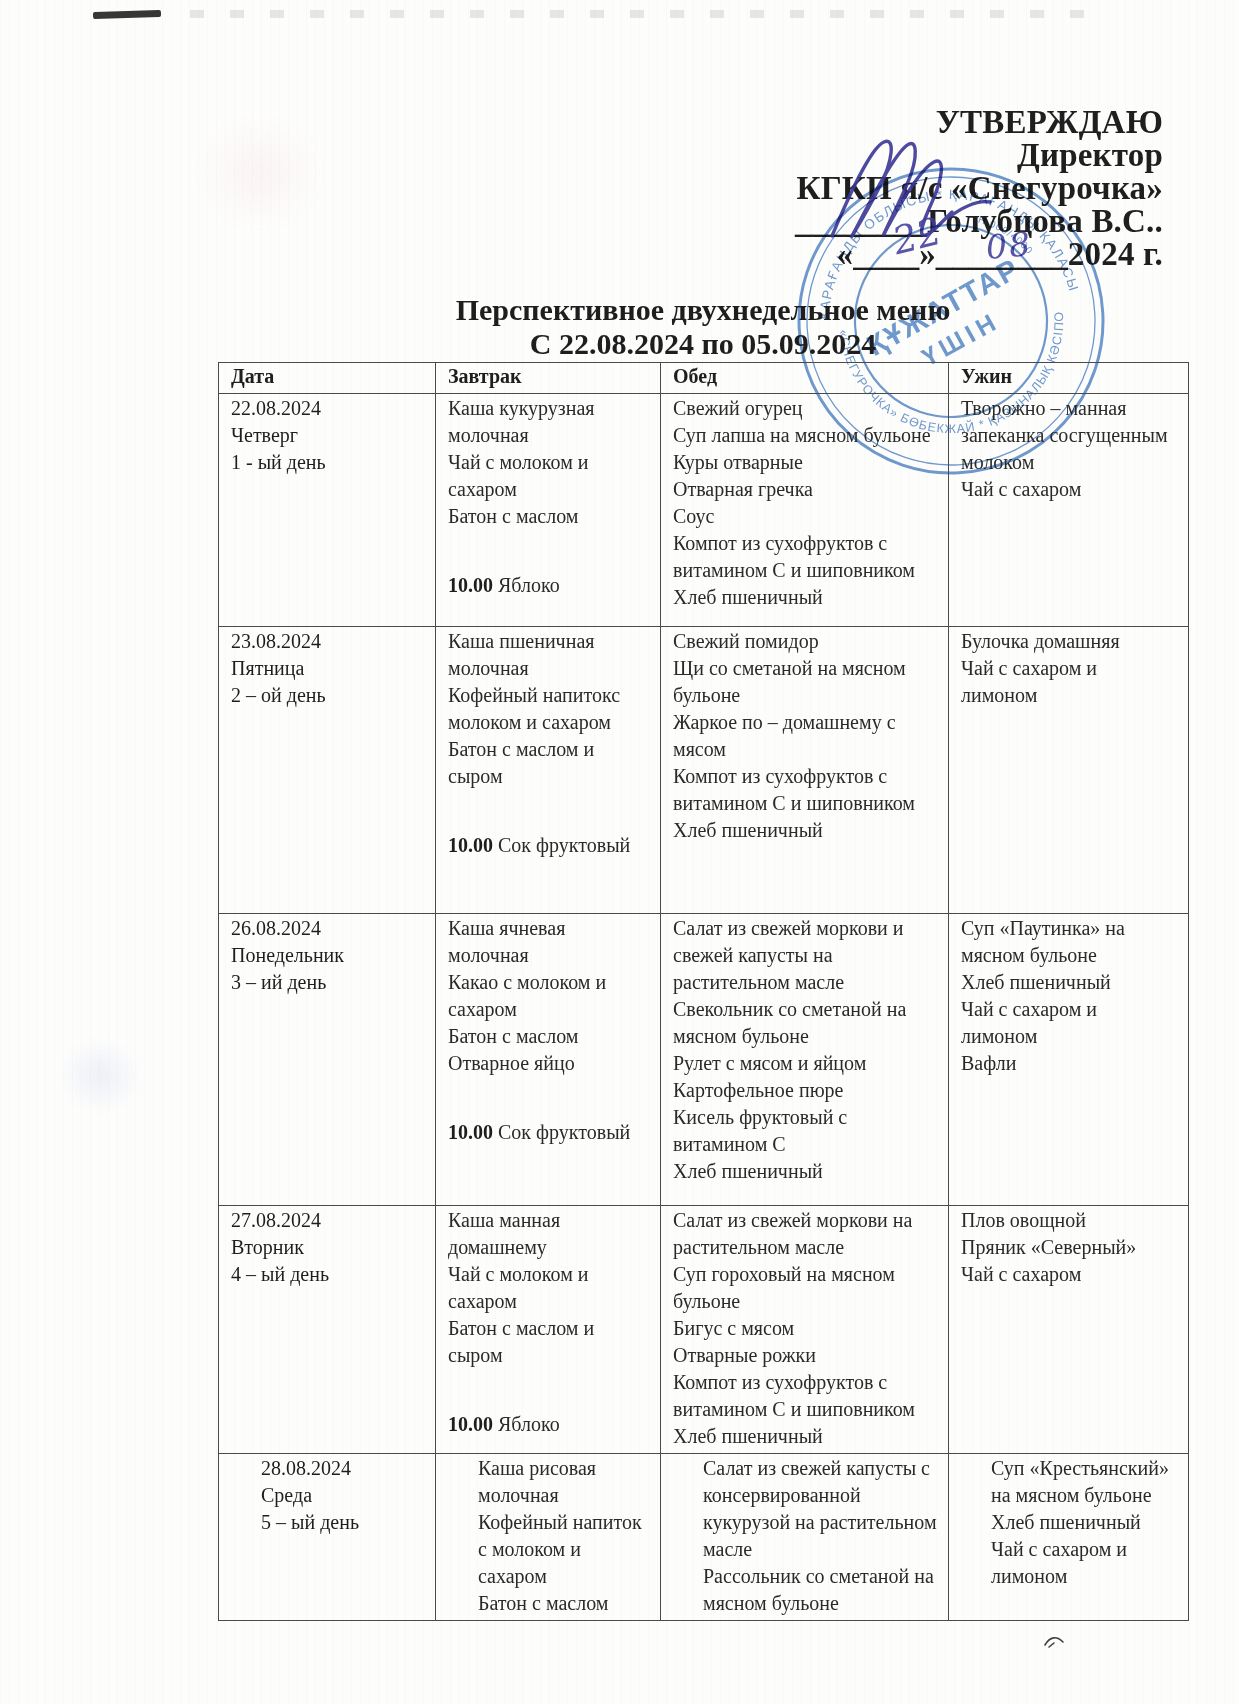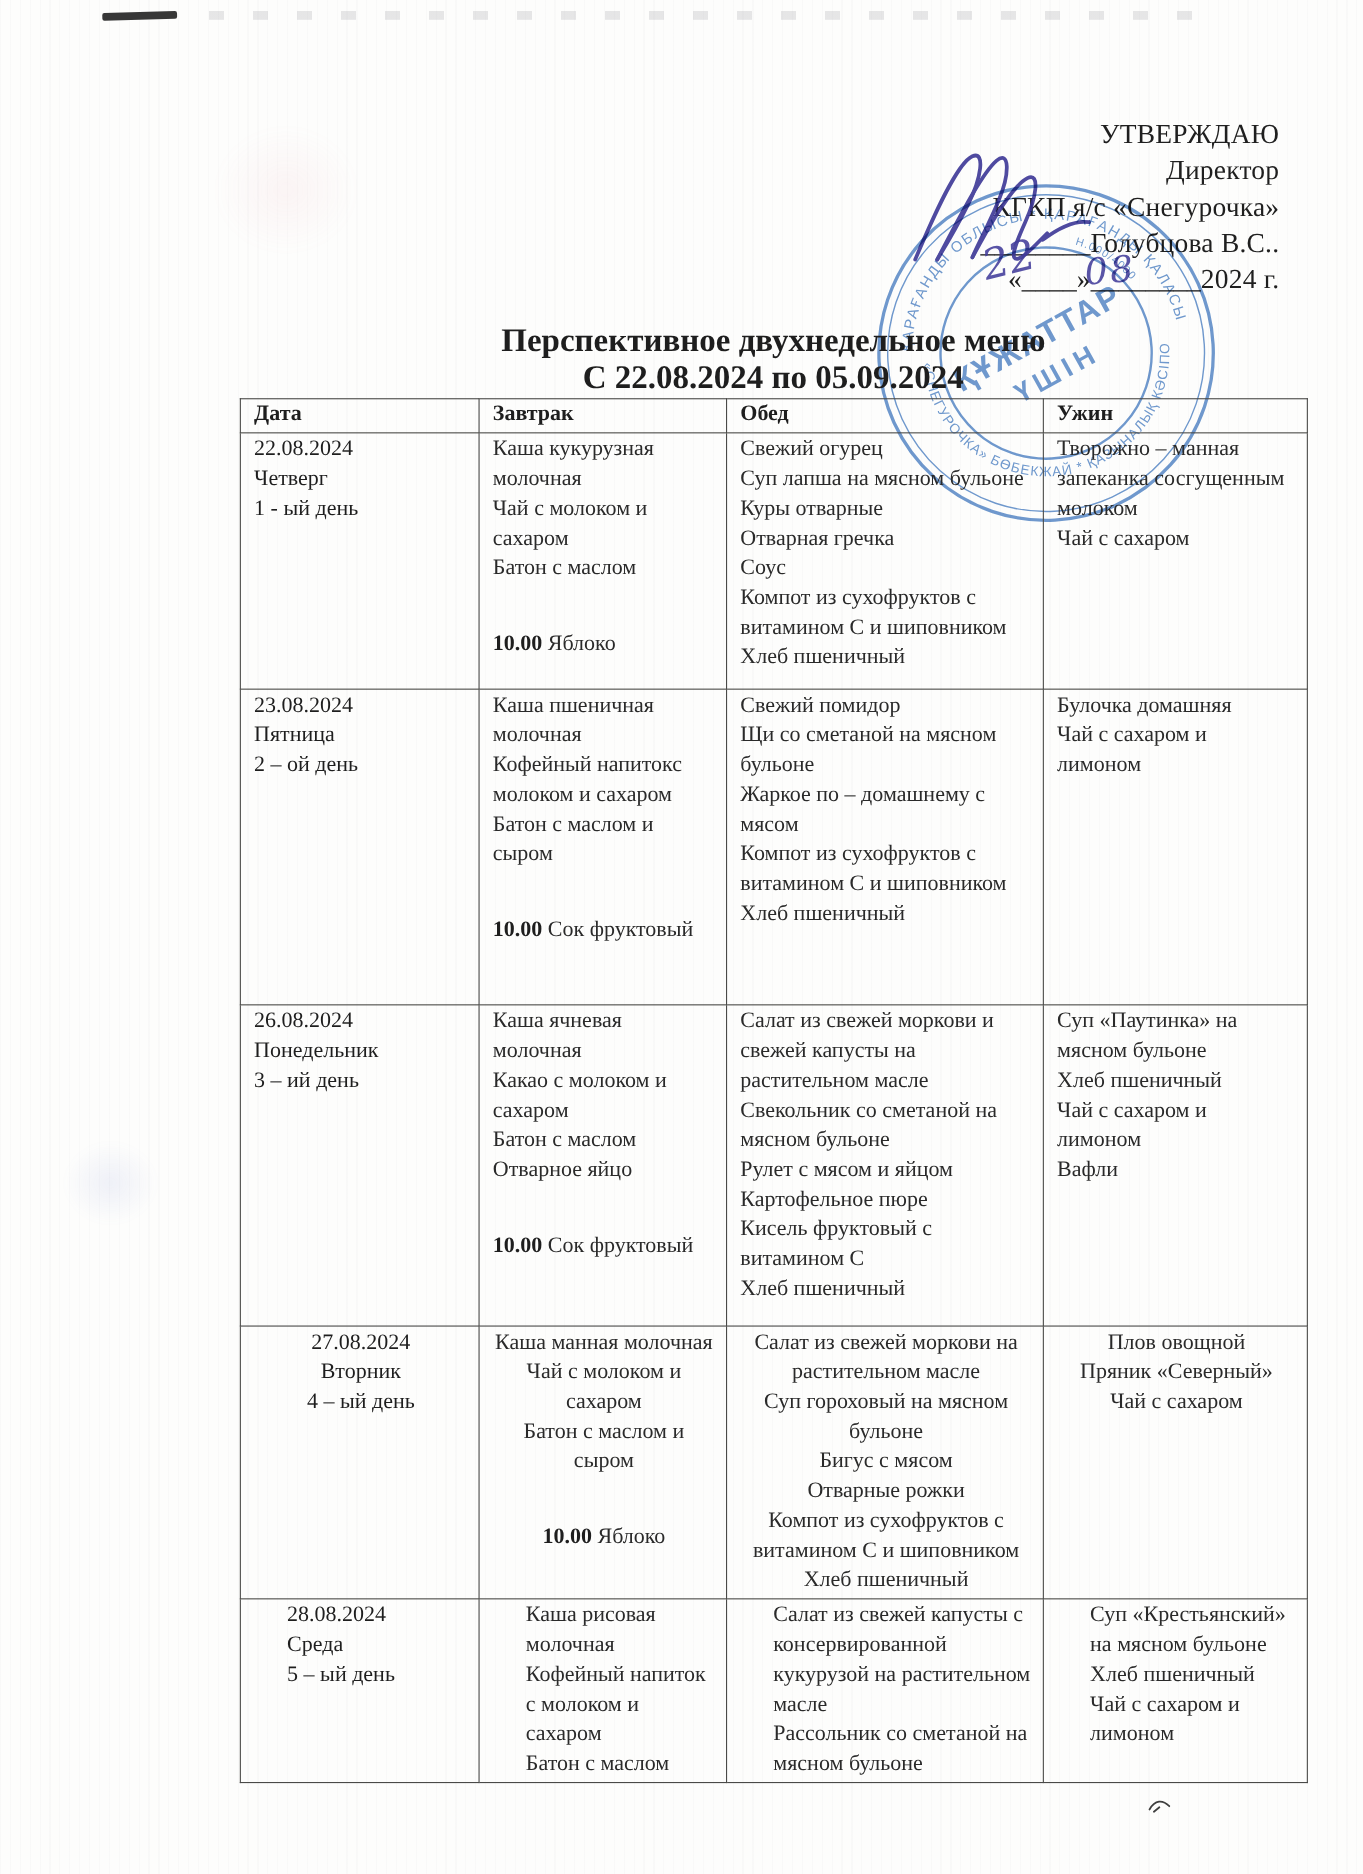--- a/index.html
+++ b/index.html
@@ -21,21 +21,21 @@
     background:repeating-linear-gradient(90deg, rgba(110,110,120,.16) 0 14px, transparent 14px 40px);
     filter:blur(.6px);}
   .art-blot-pink{position:absolute;left:195px;top:115px;width:130px;height:115px;border-radius:50%;
     background:radial-gradient(closest-side, rgba(222,120,140,.07), transparent);filter:blur(5px);}
   .art-blot-blue{position:absolute;left:58px;top:1038px;width:85px;height:75px;border-radius:50%;
     background:radial-gradient(closest-side, rgba(90,110,200,.09), transparent);filter:blur(3px);}
   .art-mark-br{position:absolute;left:1042px;top:1632px;}
   
   .approval{
     position:absolute;top:106px;right:76px;text-align:right;
-    font-size:25px;font-weight:normal;line-height:33px;letter-spacing:.2px;color:#1f1f1f;
+    font-size:33px;font-weight:bold;line-height:33px;letter-spacing:.2px;color:#1f1f1f;
   }
   .approval .blank{letter-spacing:0;}
   
   .ink{
     position:absolute;font-family:"DejaVu Serif",serif;font-style:italic;
     color:#433d9b;opacity:.88;
   }
   .ink-day{left:893px;top:214px;font-size:38px;transform:rotate(-14deg);}
   .ink-month{left:986px;top:226px;font-size:33px;transform:rotate(-5deg);letter-spacing:2px;}
   .signature{position:absolute;left:818px;top:128px;}
@@ -57,21 +57,21 @@
   }
   table.menu th, table.menu td{
     border:1.6px solid #4a4a48;vertical-align:top;text-align:left;
     padding:1px 10px 3px 12px;font-weight:normal;
   }
   table.menu th{font-weight:bold;color:#1e1e1e;height:27px;padding-top:0;}
   td.date-col{font-weight:bold;color:#1e1e1e;}
   tbody tr:nth-child(1) td{height:228px;}
   tbody tr:nth-child(2) td{height:282px;border-radius:11px;}
   tbody tr:nth-child(3) td{height:287px;}
-  tbody tr:nth-child(4) td{height:231px;text-align:center;}
+  tbody tr:nth-child(4) td{height:231px;}
   tbody tr:nth-child(5) td{height:130px;padding-left:42px;}
   .snack{margin-top:42px;}
   .snack b{font-weight:bold;color:#1e1e1e;}
 </style>
 </head>
 <body>
 
 <div class="page">
 
   <div class="art-dash"></div>
@@ -227,21 +227,21 @@
               <div>Вафли</div>
             </td>
           </tr>
           <tr>
             <td class="date-col">
               <div>27.08.2024</div>
               <div>Вторник</div>
               <div>4 – ый день</div>
             </td>
             <td>
-              <div>Каша манная молочная</div>
+              <div>Каша манная домашнему</div>
               <div>Чай с молоком и сахаром</div>
               <div>Батон с маслом и сыром</div>
               <div class="snack"><b>10.00</b> <span>Яблоко</span></div>
             </td>
             <td>
               <div>Салат из свежей моркови на растительном масле</div>
               <div>Суп гороховый на мясном бульоне</div>
               <div>Бигус с мясом</div>
               <div>Отварные рожки</div>
               <div>Компот из сухофруктов с витамином С и шиповником</div>

